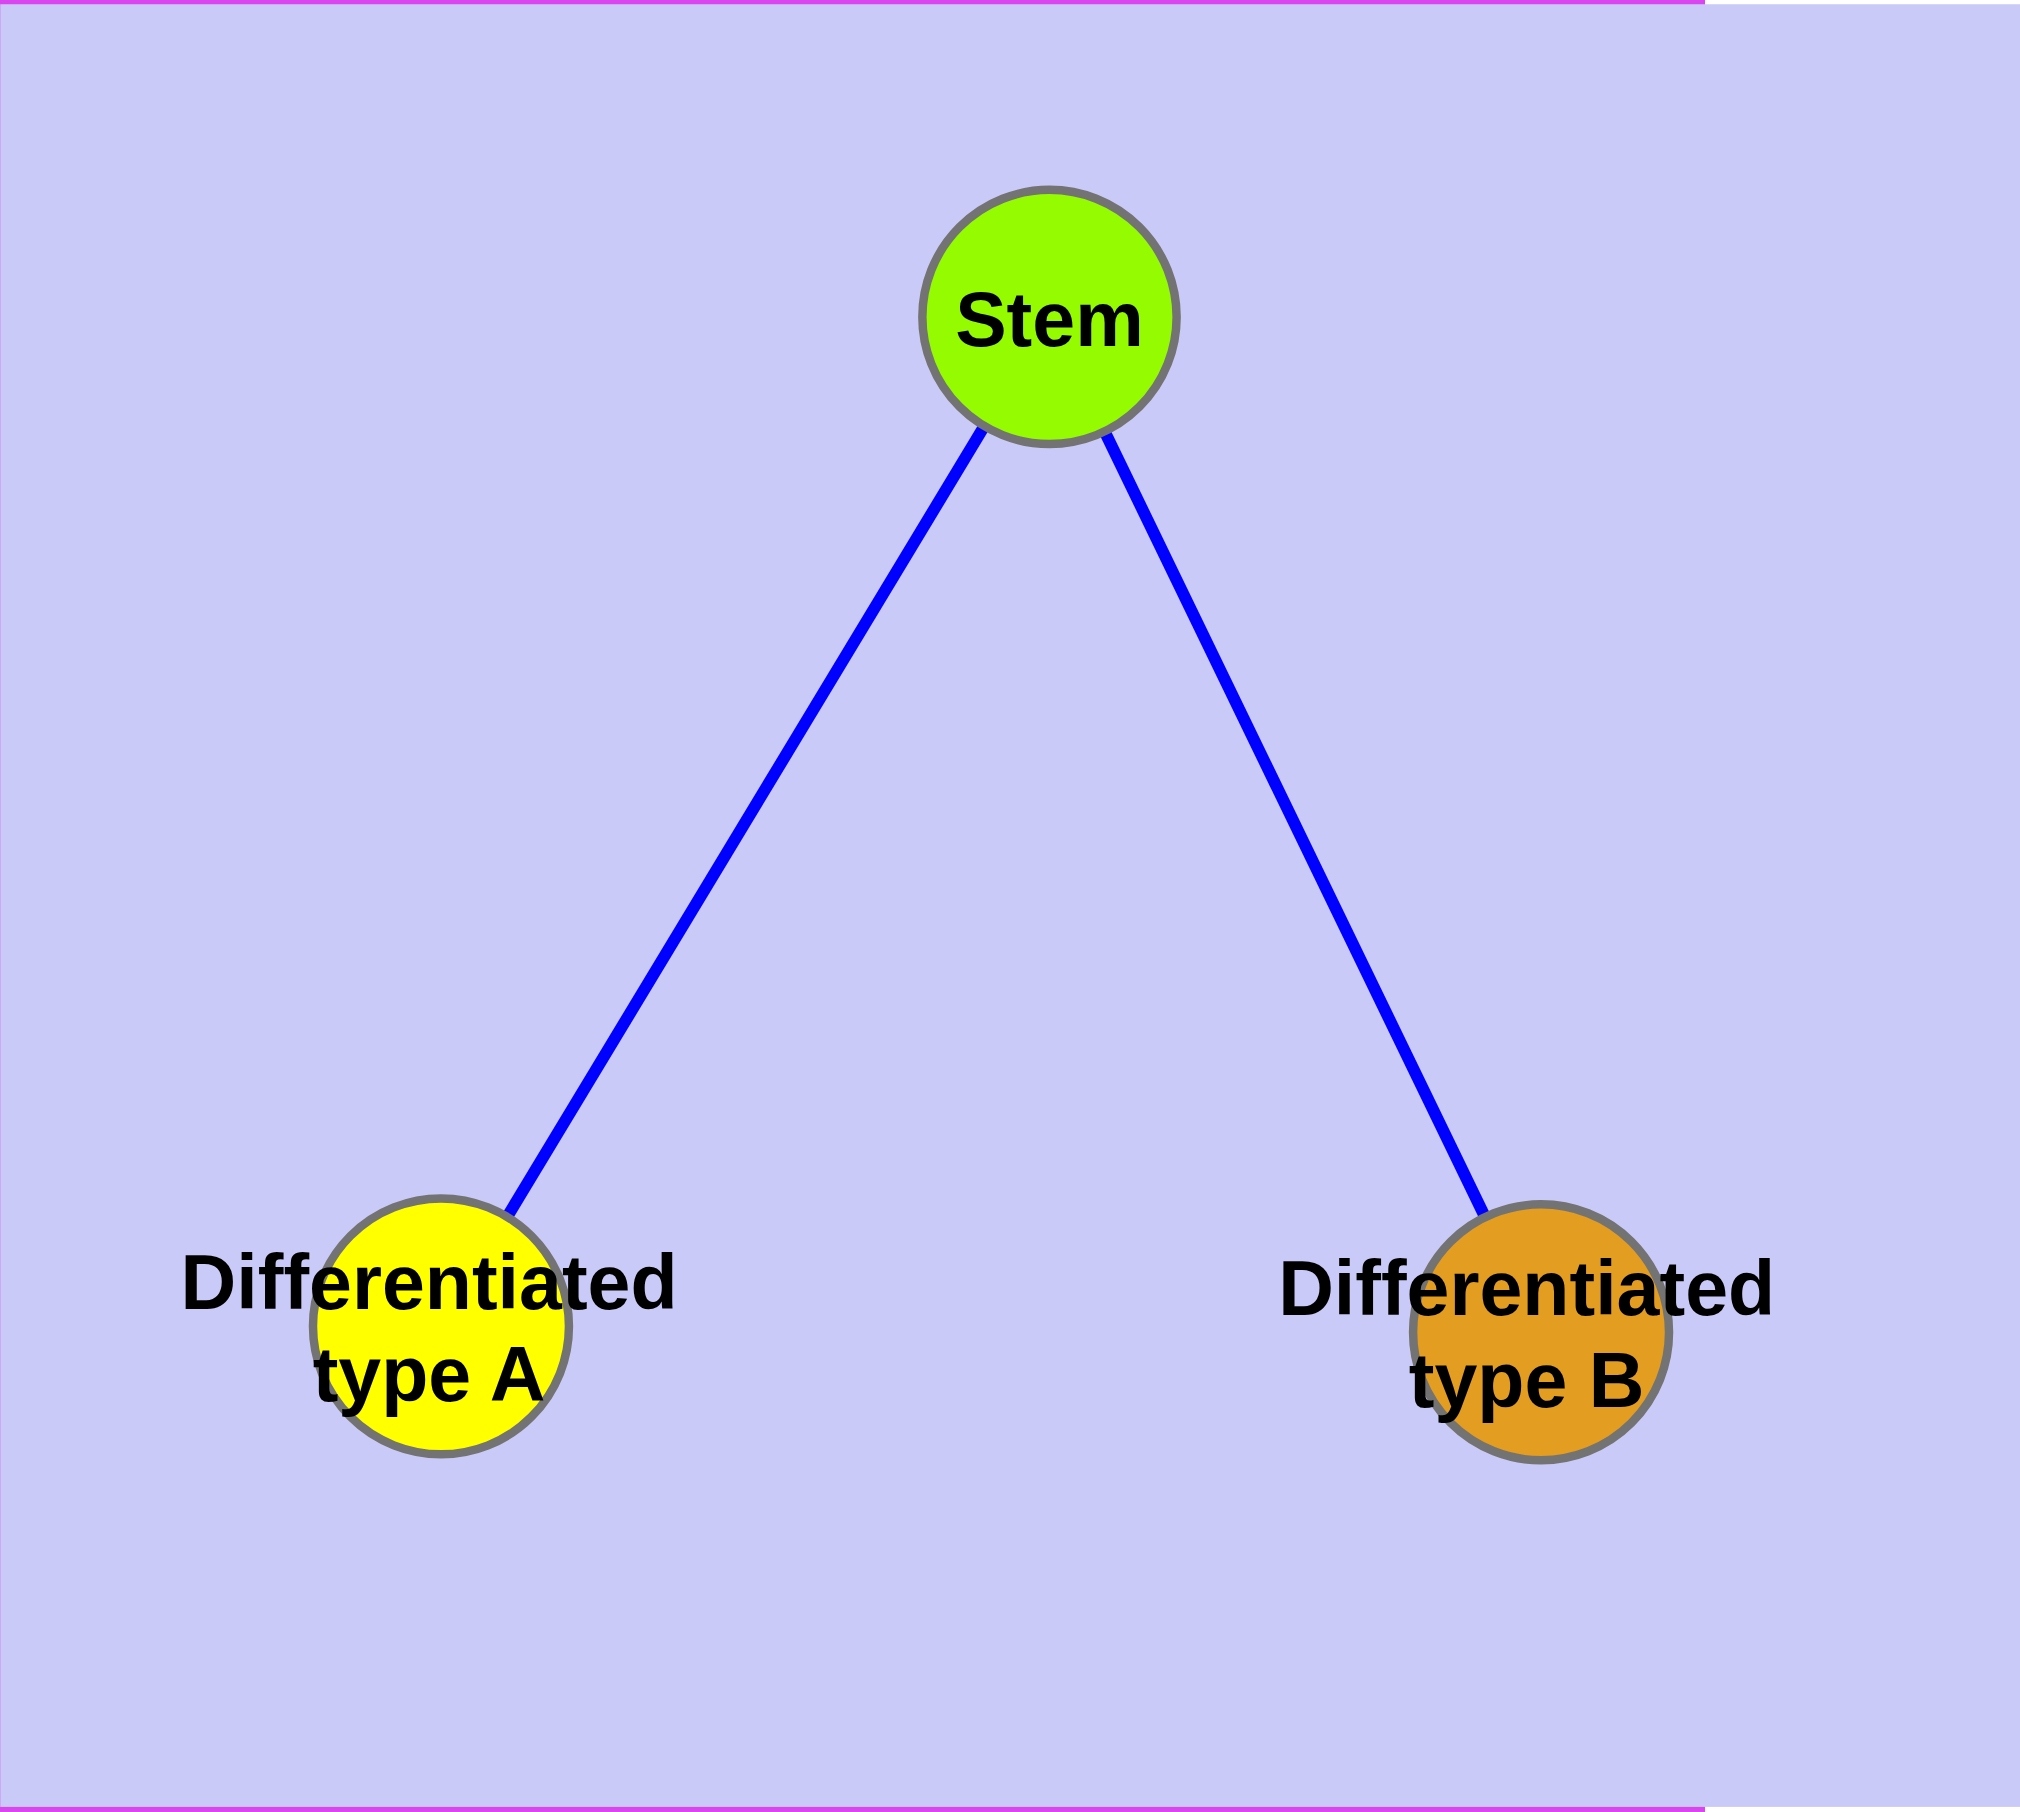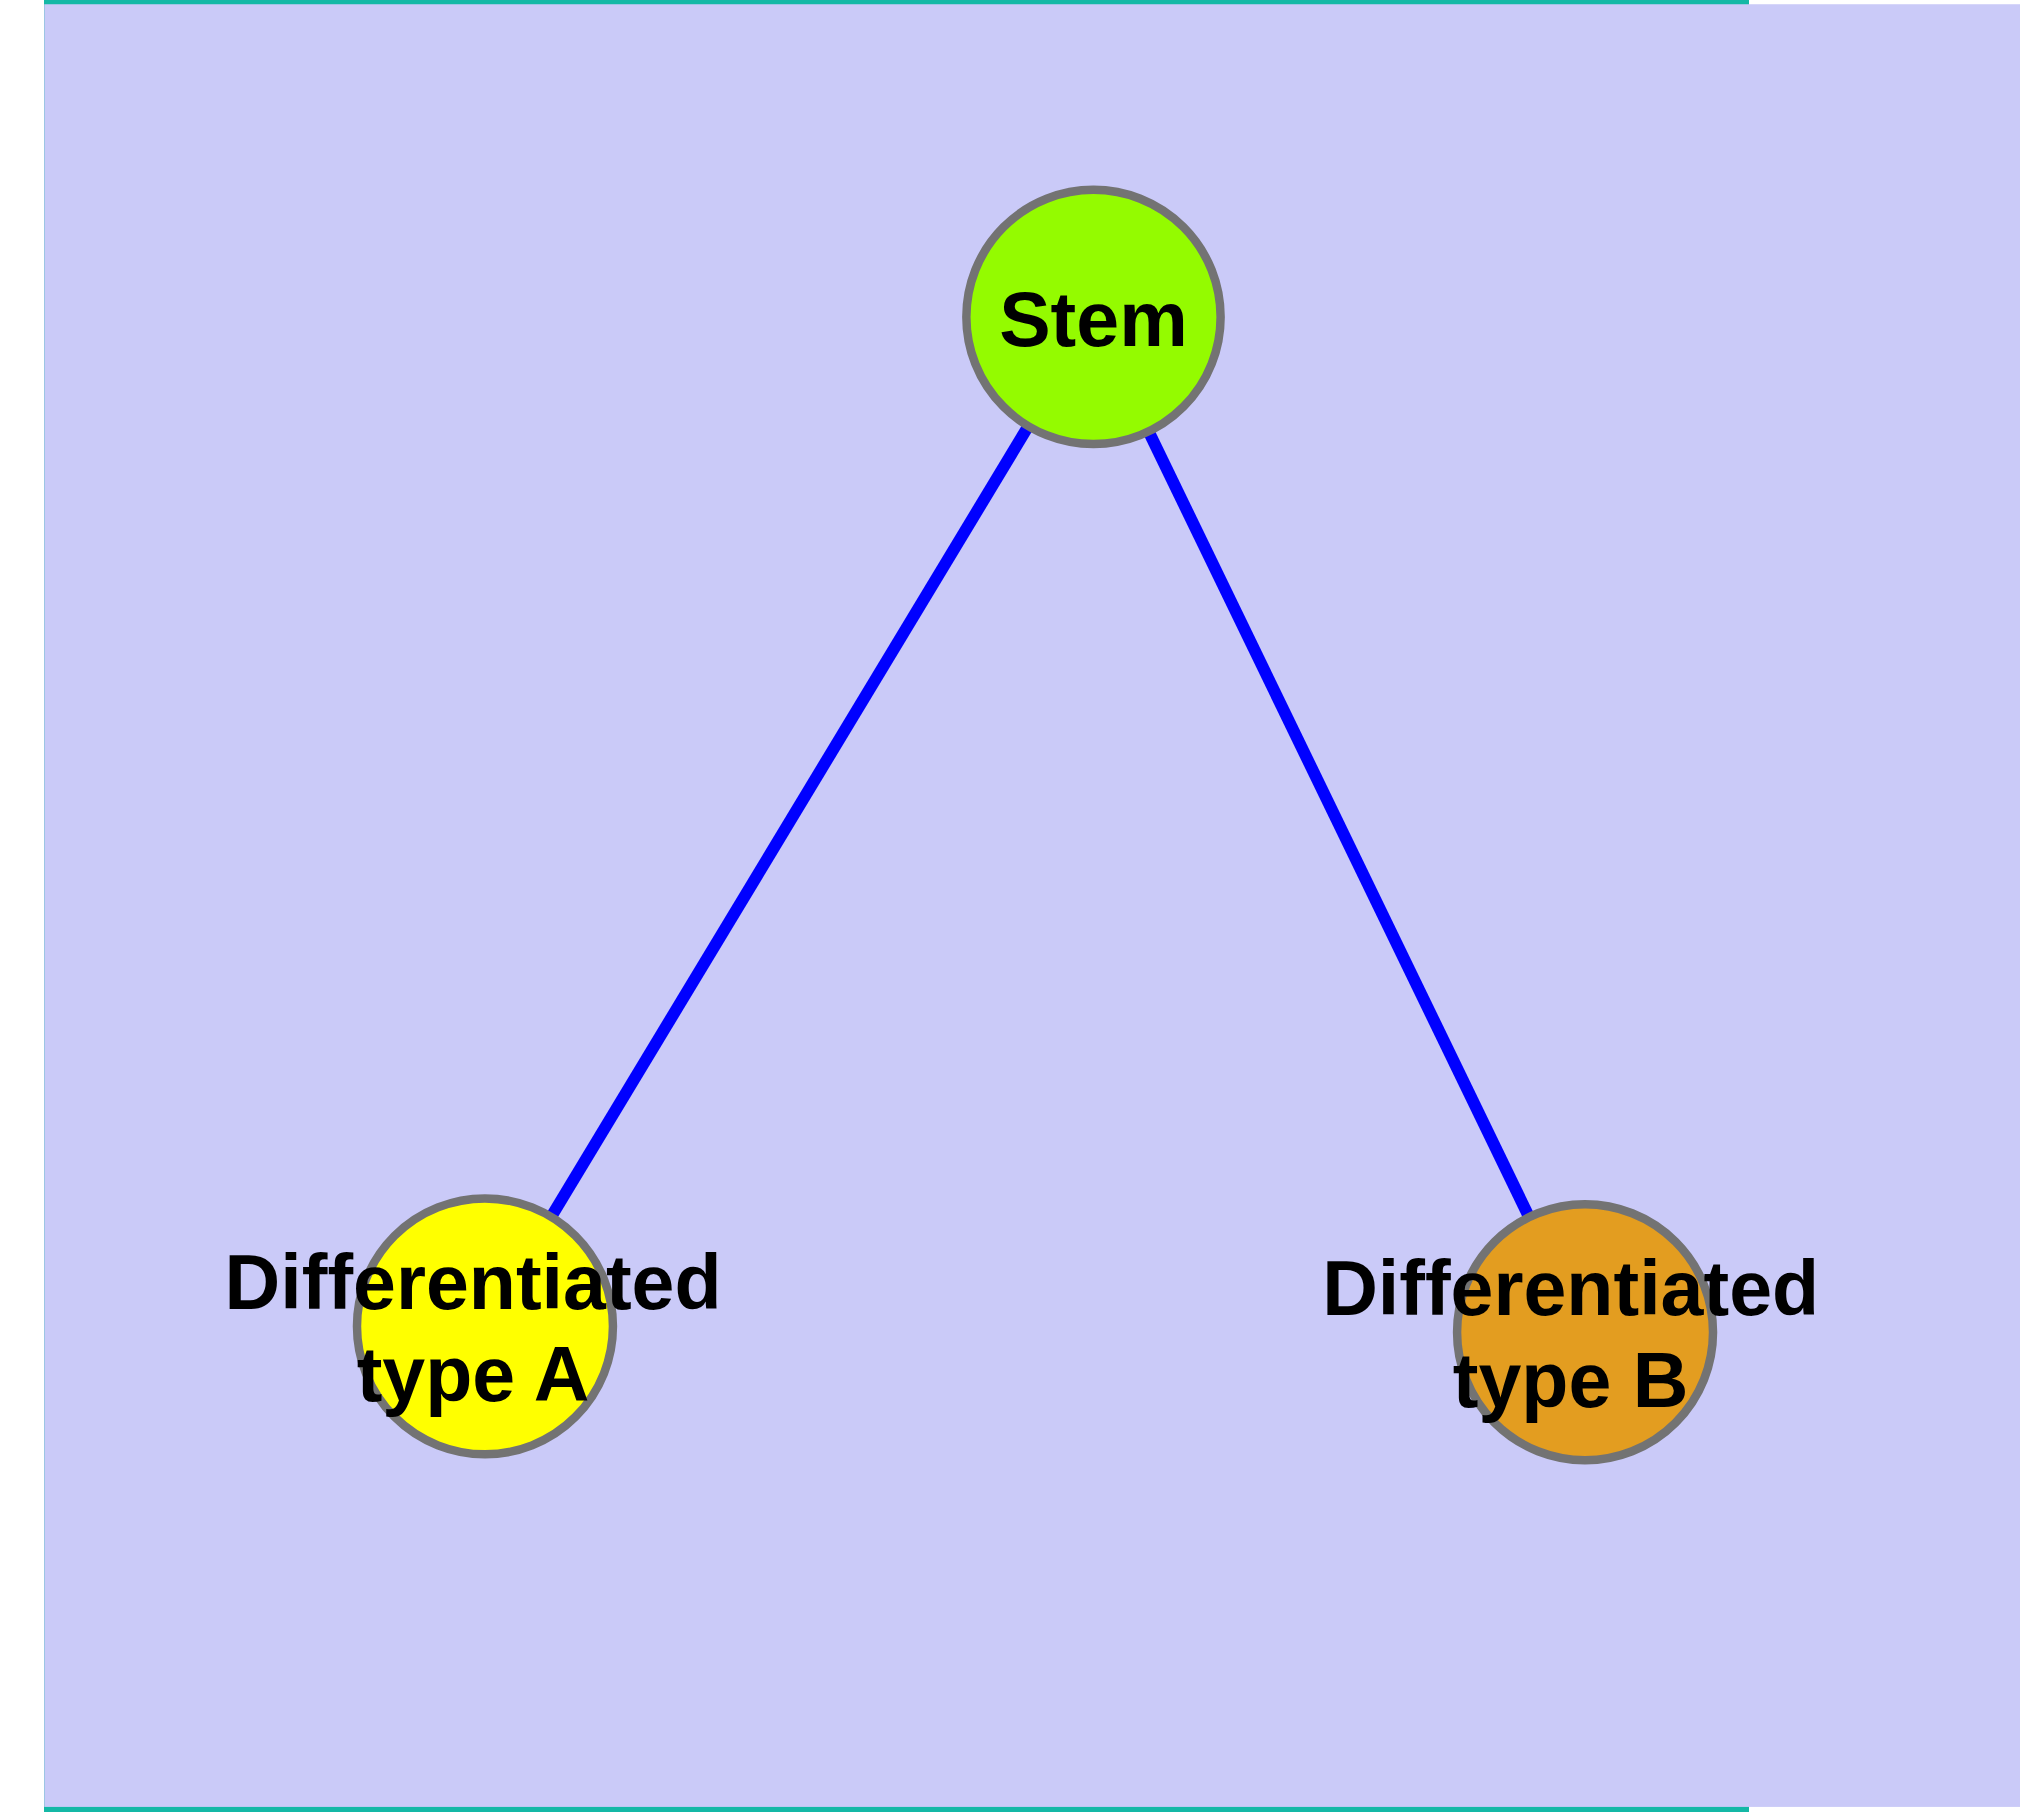--- a/index.html
+++ b/index.html
@@ -7,22 +7,21 @@
     padding: 0;
     background: #ffffff;
     width: 2021px;
     height: 1812px;
     overflow: hidden;
   }
   .stage {
     position: relative;
     width: 1705px;
     height: 1812px;
-    background: #14b8a6;
-    margin-left: 44px;
+    background: #d946ef;
   }
   svg { display: block; }
   .edge {
     stroke-width: 14px;
     stroke-linecap: butt;
     fill: none;
   }
   .node-circle {
     stroke: #737373;
     stroke-width: 10px;

